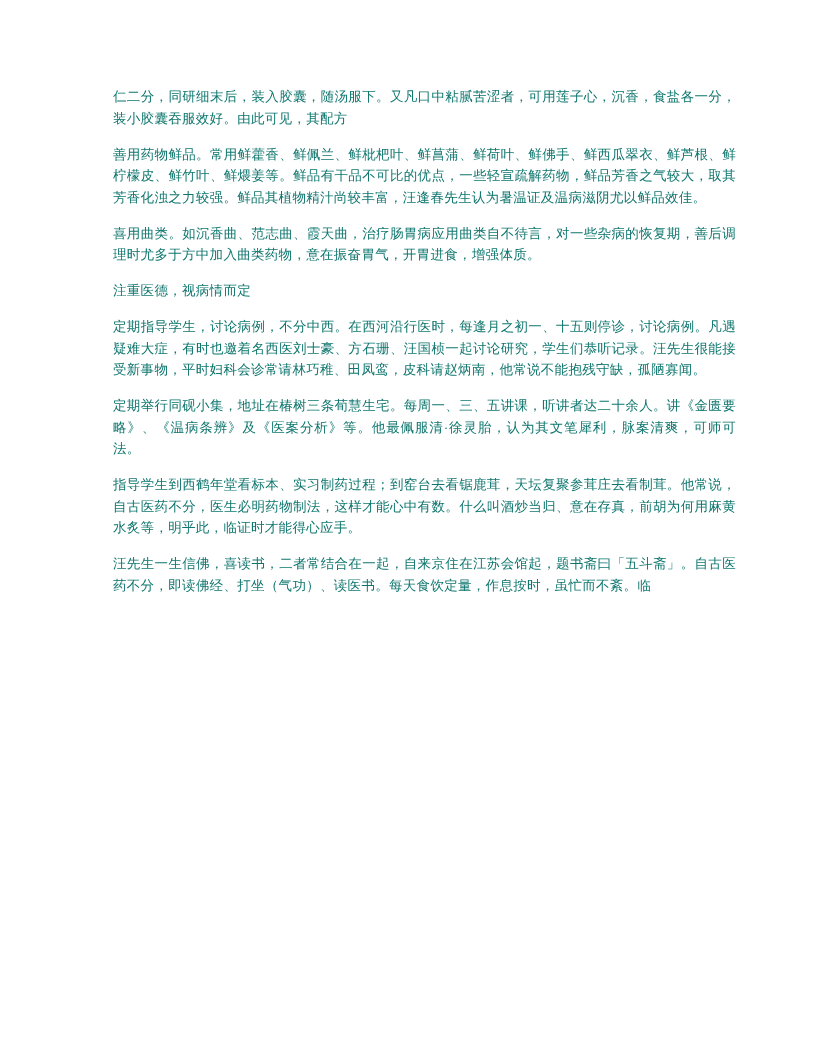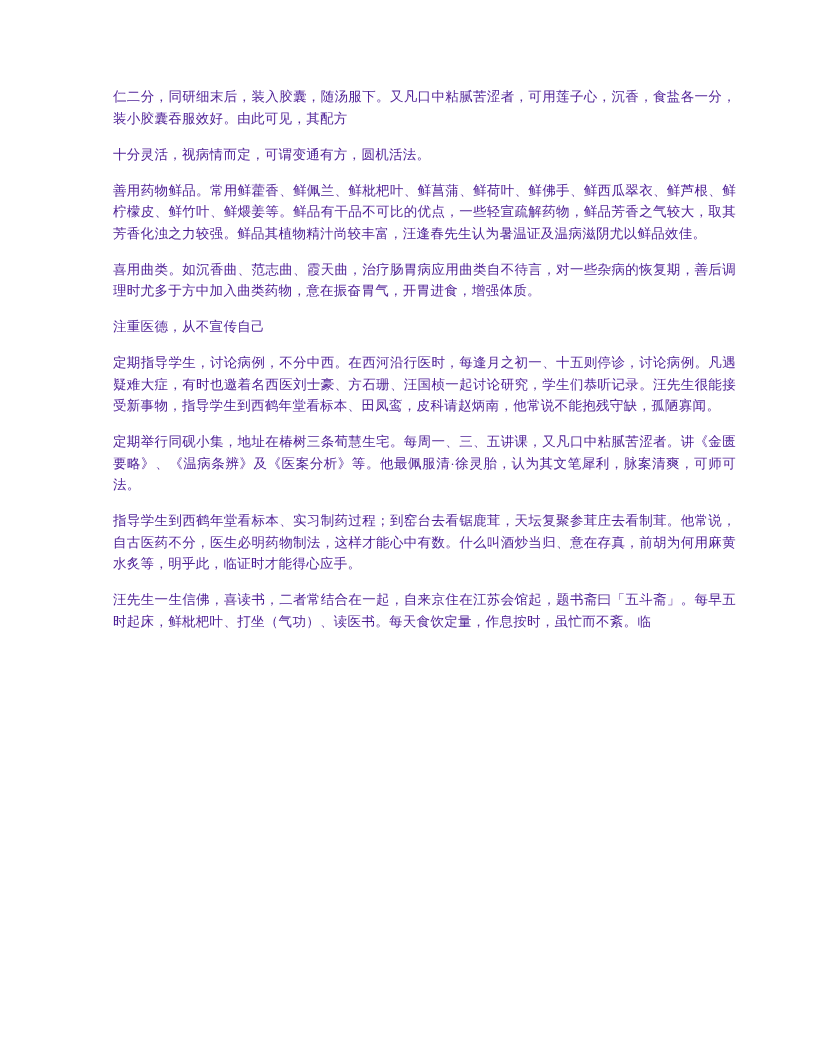--- a/index.html
+++ b/index.html
@@ -12,41 +12,40 @@
     width: 816px;
     height: 1056px;
     margin: 0 auto;
     background: #ffffff;
     box-sizing: border-box;
     padding: 86px 80px 70px 113px;
     overflow: hidden;
     font-family: "Liberation Serif", "DejaVu Serif", serif;
     font-size: 13.5px;
     line-height: 21.5px;
-    color: #4c1d95;
+    color: #0f766e;
     text-align: justify;
     text-justify: inter-ideograph;
   }
   .para {
     margin: 0 0 14.5px 0;
     letter-spacing: 0.3px;
   }
   .heading {
     margin: 0 0 14.5px 0;
     letter-spacing: 0.3px;
     font-weight: normal;
     font-size: 13.5px;
   }
 </style>
 </head>
 <body>
 
 <div class="page">
   <p class="para">仁二分，同研细末后，装入胶囊，随汤服下。又凡口中粘腻苦涩者，可用莲子心，沉香，食盐各一分，装小胶囊吞服效好。由此可见，其配方</p>
-  <p class="para">十分灵活，视病情而定，可谓变通有方，圆机活法。</p>
   <p class="para">善用药物鲜品。常用鲜藿香、鲜佩兰、鲜枇杷叶、鲜菖蒲、鲜荷叶、鲜佛手、鲜西瓜翠衣、鲜芦根、鲜柠檬皮、鲜竹叶、鲜煨姜等。鲜品有干品不可比的优点，一些轻宣疏解药物，鲜品芳香之气较大，取其芳香化浊之力较强。鲜品其植物精汁尚较丰富，汪逢春先生认为暑温证及温病滋阴尤以鲜品效佳。</p>
   <p class="para">喜用曲类。如沉香曲、范志曲、霞天曲，治疗肠胃病应用曲类自不待言，对一些杂病的恢复期，善后调理时尤多于方中加入曲类药物，意在振奋胃气，开胃进食，增强体质。</p>
-  <p class="heading">注重医德，从不宣传自己</p>
-  <p class="para">定期指导学生，讨论病例，不分中西。在西河沿行医时，每逢月之初一、十五则停诊，讨论病例。凡遇疑难大症，有时也邀着名西医刘士豪、方石珊、汪国桢一起讨论研究，学生们恭听记录。汪先生很能接受新事物，指导学生到西鹤年堂看标本、田凤鸾，皮科请赵炳南，他常说不能抱残守缺，孤陋寡闻。</p>
-  <p class="para">定期举行同砚小集，地址在椿树三条荀慧生宅。每周一、三、五讲课，又凡口中粘腻苦涩者。讲《金匮要略》、《温病条辨》及《医案分析》等。他最佩服清·徐灵胎，认为其文笔犀利，脉案清爽，可师可法。</p>
+  <p class="heading">注重医德，视病情而定</p>
+  <p class="para">定期指导学生，讨论病例，不分中西。在西河沿行医时，每逢月之初一、十五则停诊，讨论病例。凡遇疑难大症，有时也邀着名西医刘士豪、方石珊、汪国桢一起讨论研究，学生们恭听记录。汪先生很能接受新事物，平时妇科会诊常请林巧稚、田凤鸾，皮科请赵炳南，他常说不能抱残守缺，孤陋寡闻。</p>
+  <p class="para">定期举行同砚小集，地址在椿树三条荀慧生宅。每周一、三、五讲课，听讲者达二十余人。讲《金匮要略》、《温病条辨》及《医案分析》等。他最佩服清·徐灵胎，认为其文笔犀利，脉案清爽，可师可法。</p>
   <p class="para">指导学生到西鹤年堂看标本、实习制药过程；到窑台去看锯鹿茸，天坛复聚参茸庄去看制茸。他常说，自古医药不分，医生必明药物制法，这样才能心中有数。什么叫酒炒当归、意在存真，前胡为何用麻黄水炙等，明乎此，临证时才能得心应手。</p>
-  <p class="para">汪先生一生信佛，喜读书，二者常结合在一起，自来京住在江苏会馆起，题书斋曰「五斗斋」。每早五时起床，鲜枇杷叶、打坐（气功）、读医书。每天食饮定量，作息按时，虽忙而不紊。临</p>
+  <p class="para">汪先生一生信佛，喜读书，二者常结合在一起，自来京住在江苏会馆起，题书斋曰「五斗斋」。自古医药不分，即读佛经、打坐（气功）、读医书。每天食饮定量，作息按时，虽忙而不紊。临</p>
 </div>
 
 </body></html>

